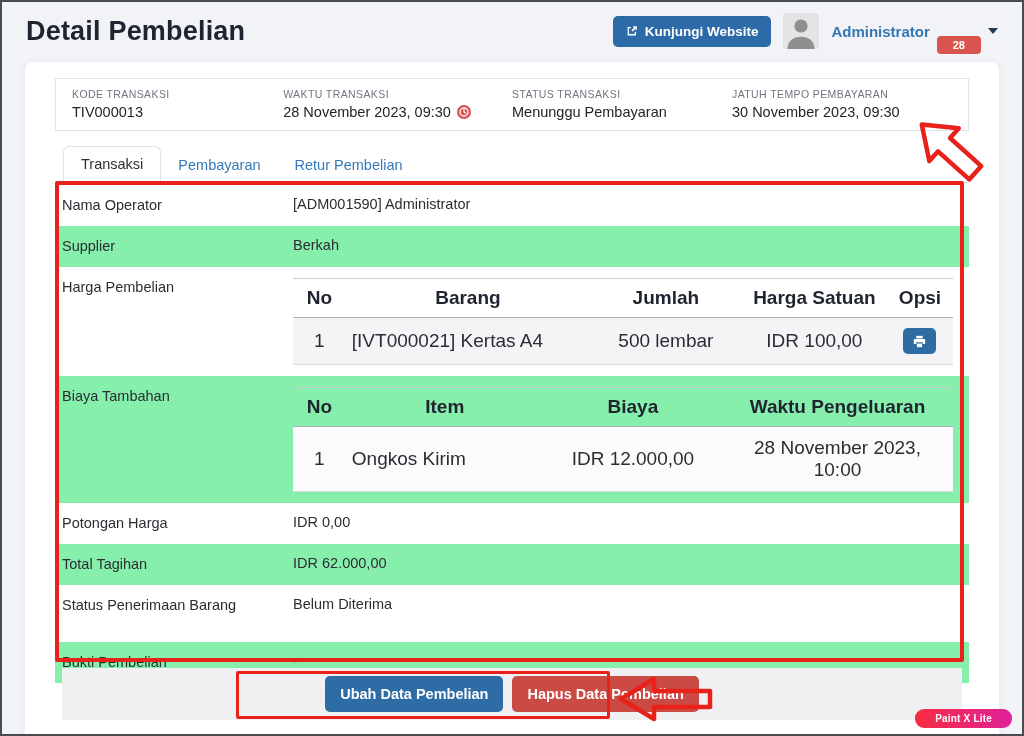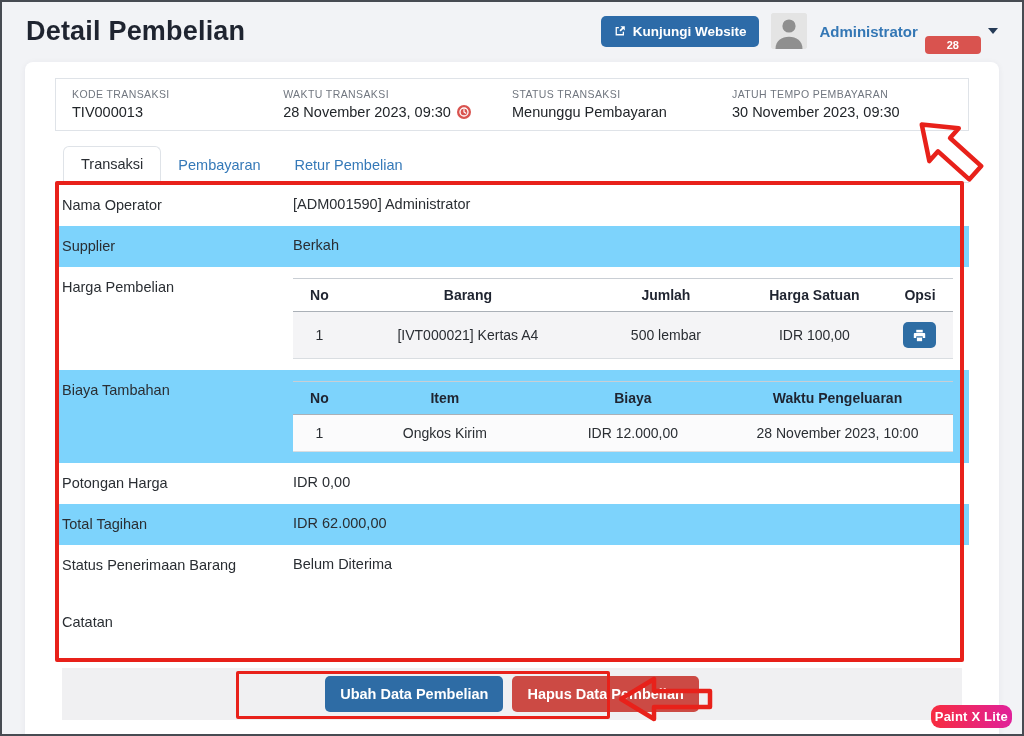--- a/index.html
+++ b/index.html
@@ -18,21 +18,21 @@
   .page-title { font-size:27px; font-weight:700; color:#1f2430; letter-spacing:.2px; }
   .topbar-right { margin-left:auto; display:flex; align-items:center; gap:12px; }
   .visit-btn {
     background:#2d6ba8; color:#fff; border:none; border-radius:5px;
     font-size:13.5px; font-weight:700; padding:8px 13px; display:flex; align-items:center; gap:7px; cursor:pointer;
     font-family:"Liberation Sans",sans-serif;
   }
   .avatar { width:36px; height:36px; border-radius:3px; overflow:hidden; background:#e6e6e6; flex:0 0 auto; }
   .user-menu { display:flex; align-items:center; gap:7px; cursor:pointer; }
   .user-name { color:#3477b5; font-size:15px; font-weight:700; }
-  .notif-badge { background:#d9534f; color:#fff; font-size:11px; font-weight:700; padding:3px 22px; border-radius:4px;margin-top:27px; }
+  .notif-badge { background:#d9534f; color:#fff; font-size:11px; font-weight:700; padding:3px 16px; border-radius:4px;margin-top:27px; }
   .caret { width:0; height:0; border-left:5px solid transparent; border-right:5px solid transparent; border-top:6px solid #253a56; }
 
   
   .card {
     position:absolute; left:25px; right:25px; top:62px; bottom:-10px;
     background:#fff; border-radius:8px 8px 0 0; box-shadow:0 1px 6px rgba(30,40,60,.06);
     padding:16px 30px 0 30px;
   }
 
   
@@ -50,34 +50,34 @@
   
   .tabs { display:flex; align-items:flex-end; border-bottom:1px solid #e3e6ea; padding:0 0 0 8px; }
   .tab { font-size:14.5px; padding:9px 17px 10px 17px; color:#3579b8; cursor:pointer; margin-bottom:-1px; }
   .tab.active {
     color:#2a2e33; background:#fff; border:1px solid #dfe3e8; border-bottom:1px solid #fff; border-radius:6px 6px 0 0;
   }
 
   
   .detail-list { margin-top:2px; }
   .d-row { display:flex; padding:11px 16px 11px 7px; font-size:14.5px; color:#2a2e33; align-items:flex-start;gap:44px; }
-  .d-row.stripe { background:#7dd3fc; }
+  .d-row.stripe { background:#86efac; }
   .d-label { width:187px; flex:0 0 187px; padding-top:1px; }
   .d-value { flex:1; }
   .d-row.r-simple { min-height:41px; }
 
   
-  table.sub { width:100%; border-collapse:collapse; font-size:14px; }
+  table.sub { width:100%; border-collapse:collapse; font-size:19px; }
   table.sub th {
     font-weight:700; color:#1f2430; padding:8px 6px; text-align:center;
     border-top:1px solid #c9ced4; border-bottom:1px solid #aab0b7;
   }
   table.sub td { padding:10px 6px; text-align:center; border-bottom:1px solid #d9dde1; background:#f4f4f6; }
   .d-row.stripe table.sub td { background:#fbfbfc; }
-  table.sub th.al, table.sub td.al { text-align:center; }
+  table.sub th.al, table.sub td.al { text-align:left; }
   .print-btn { background:#2e6da4; border:none; border-radius:5px; width:33px; height:26px; cursor:pointer;
                display:inline-flex; align-items:center; justify-content:center; }
 
   
   .actions-strip {
     position:absolute; left:62px; right:62px; top:668px; height:52px; background:#f0f0f2;
     display:flex; align-items:center; justify-content:center; gap:9px;
   }
   .btn { border:none; border-radius:5px; color:#fff; font-size:14.5px; font-weight:700; padding:10px 15px; cursor:pointer;
          font-family:"Liberation Sans",sans-serif; }
@@ -87,21 +87,21 @@
   
   .anno { position:absolute; z-index:60; pointer-events:none; }
   .anno-rect { border:4px solid #e8211a; border-radius:2px; }
   #rect-details { left:55px; top:181px; width:909px; height:481px; }
   #rect-actions { left:236px; top:671px; width:374px; height:48px; border-width:3px; }
 
   
   .watermark {
     position:absolute; right:12px; bottom:8px; z-index:70;
     background:linear-gradient(90deg,#f72c3f,#e0219a);
-    color:#fff; font-size:13px; font-weight:700; padding:4px 4px; border-radius:9px; letter-spacing:.2px;
+    color:#fff; font-size:10px; font-weight:700; padding:4px 20px; border-radius:9px; letter-spacing:.2px;
   }
 </style>
 </head>
 <body>
 
 <div class="topbar">
   <div class="page-title">Detail Pembelian</div>
   <div class="topbar-right">
     <button class="visit-btn">
       <span style="display:inline-flex;">
@@ -243,20 +243,24 @@
     <div class="d-row r-simple stripe">
       <div class="d-label">Total Tagihan</div>
       <div class="d-value">IDR 62.000,00</div>
     </div>
 
     <div class="d-row" style="min-height:57px;">
       <div class="d-label">Status Penerimaan Barang</div>
       <div class="d-value">Belum Diterima</div>
     </div>
 
+    <div class="d-row r-simple stripe">
+      <div class="d-label">Bukti Pembelian</div>
+      <div class="d-value">-</div>
+    </div>
 
     <div class="d-row" style="min-height:30px; padding-bottom:4px;">
       <div class="d-label">Catatan</div>
       <div class="d-value"></div>
     </div>
 
   </div>
 </div>
 
 <div class="actions-strip">

